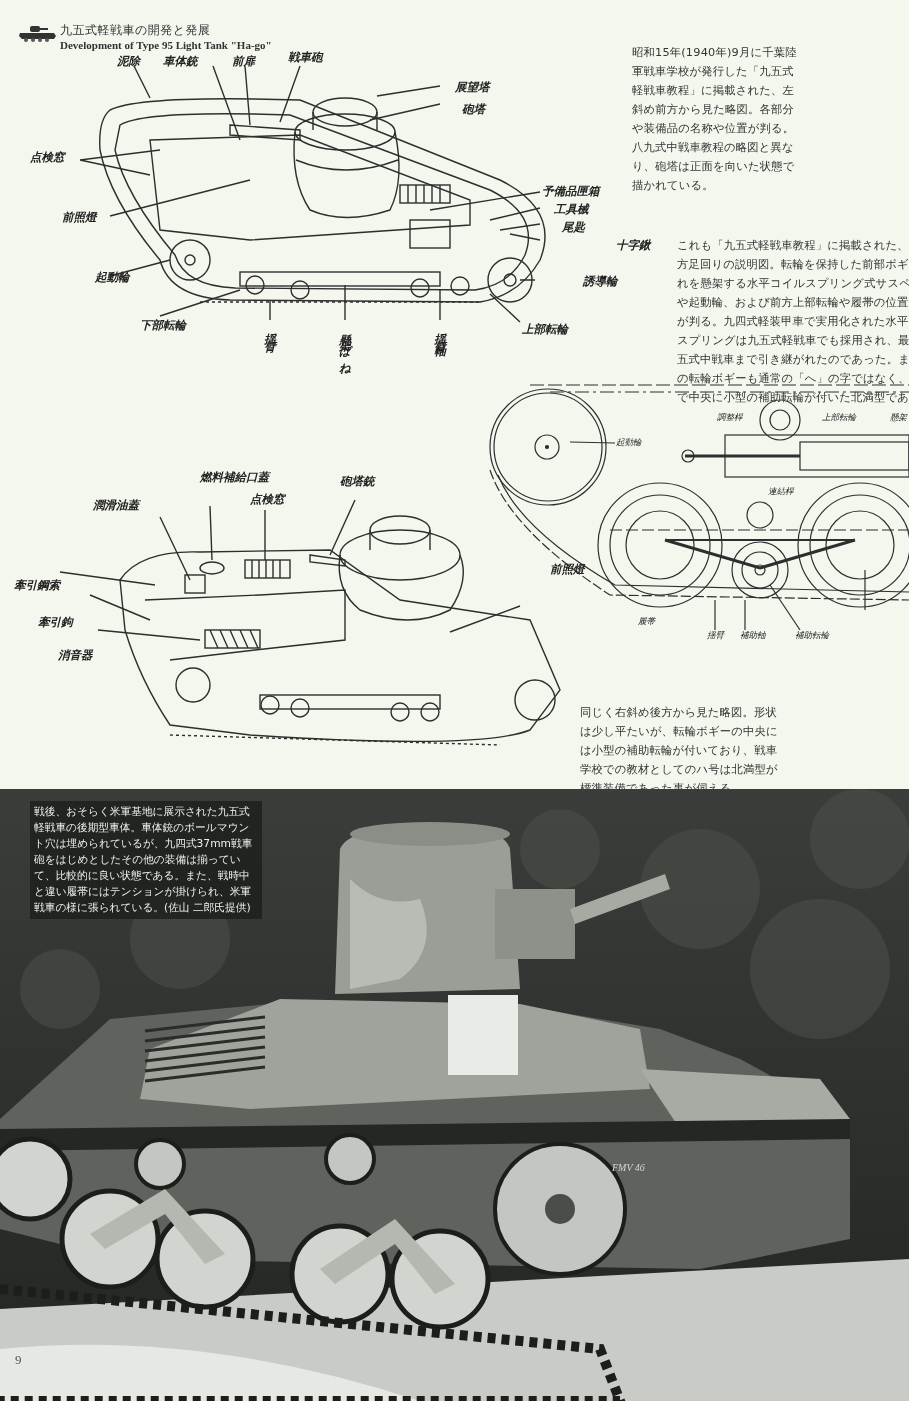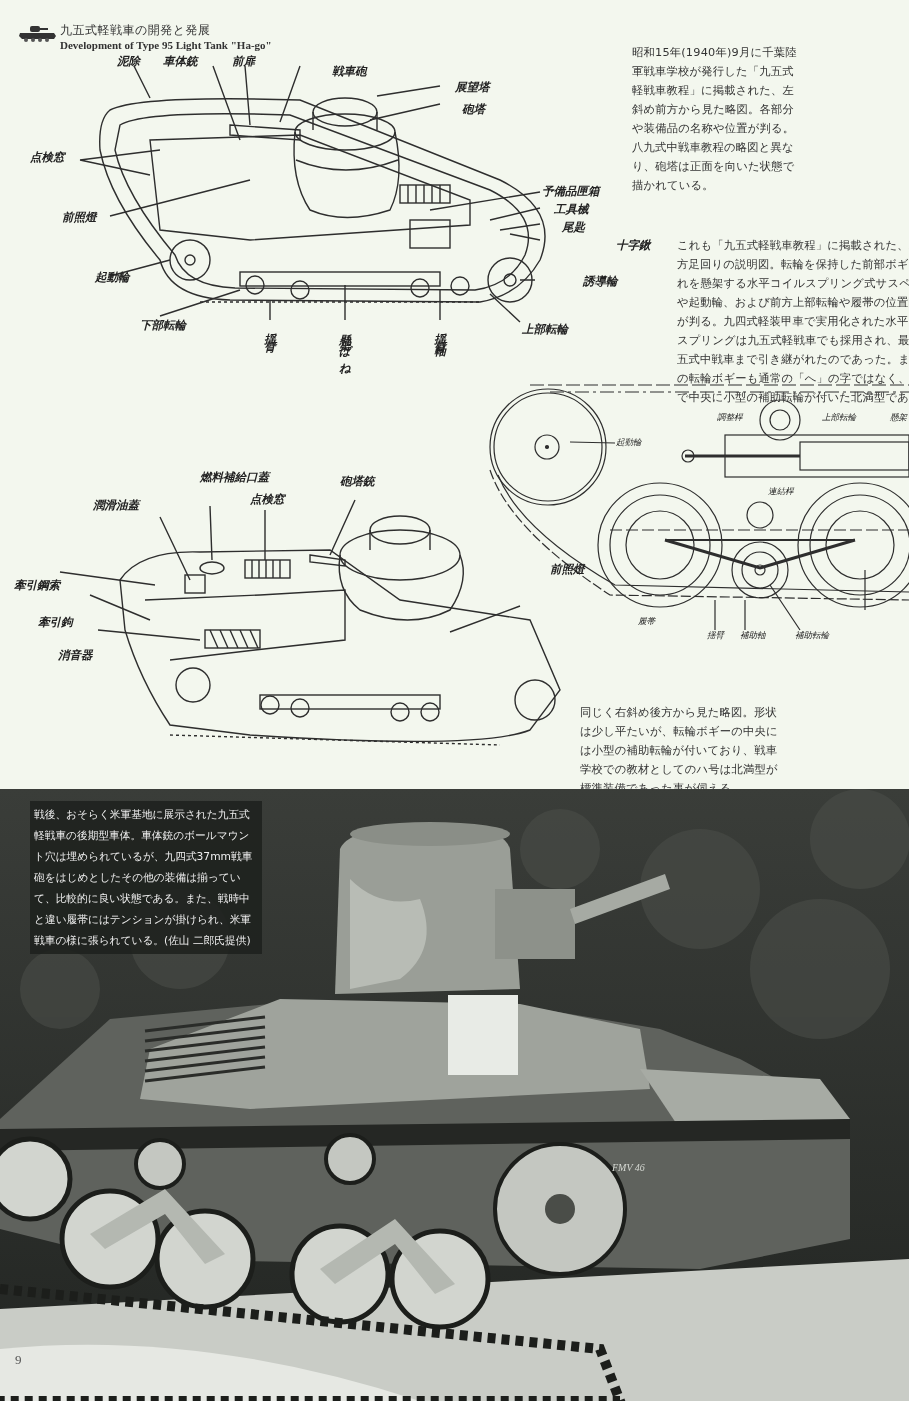--- a/index.html
+++ b/index.html
@@ -8,21 +8,21 @@
 
   .header { position: absolute; left: 18px; top: 8px; width: 300px; height: 32px; margin-top: 12px; }
   .header .tank-icon { position: absolute; left: 0; top: 4px; width: 40px; height: 20px; }
   .header .title-jp { position: absolute; left: 42px; top: 2px; font-family: "DejaVu Serif", serif; font-size: 12px; color: #333; letter-spacing: 0.5px; white-space: nowrap; }
   .header .title-en { position: absolute; left: 42px; top: 19px; font-family: "Liberation Serif", serif; font-size: 11px; color: #333; white-space: nowrap; font-weight: bold; }
 
   .caption { position: absolute; font-size: 11.3px; line-height: 19px; color: #333; letter-spacing: 0.2px; }
   .cap1 { left: 632px; top: 43px; width: 172px; }
   .cap2 { left: 677px; top: 236px; width: 232px; white-space: nowrap; overflow: hidden; }
   .cap3 { left: 580px; top: 703px; width: 200px; }
-  .cap-photo { position: absolute; left: 30px; top: 801px; width: 232px; padding: 1px 0; background: rgba(30,33,30,0.88); color: #f0f0f0; font-size: 10.7px; line-height: 21px; padding: 3px 4px; }
+  .cap-photo { position: absolute; left: 30px; top: 801px; width: 232px; padding: 1px 0; background: rgba(30,33,30,0.88); color: #f0f0f0; font-size: 10.7px; line-height: 16px; padding: 3px 4px; }
 
   .diagram { position: absolute; }
   .diagram svg { display: block; }
   .lbl { position: absolute; font-family: "DejaVu Serif", serif; font-size: 11.5px; color: #222; white-space: nowrap; font-style: italic; font-weight: bold; }
   .lbl.v { writing-mode: vertical-rl; letter-spacing: 6px; }
   .lbl.sm { font-size: 8.5px; font-weight: normal; }
 
   .photo { position: absolute; left: 0; top: 789px; width: 909px; height: 612px; overflow: hidden; background: #2b2d2a; }
   .photo svg { position: absolute; left: 0; top: 0; }
 
@@ -75,21 +75,21 @@
       <circle cx="460" cy="246" r="9"></circle>
     <rect x="240" y="232" width="200" height="14"></rect>
 
     <path d="M200 262 L480 262" stroke-dasharray="3 3"></path>
 
     <path d="M134 26 L150 58 M213 26 L240 100 M245 26 L250 85 M300 26 L280 82 M440 46 L377 56 M440 64 L370 80 M80 120 L160 110 M80 120 L150 135 M110 176 L250 140 M110 236 L170 220 M160 276 L240 250 M270 280 L270 260 M345 280 L345 245 M440 280 L440 250 M520 282 L490 254 M520 240 L535 240 M540 152 L430 170 M540 168 L490 180 M540 184 L500 190 M540 200 L510 194"></path>
   </svg>
   <span class="lbl" style="left:117px;top:14px;">泥除</span>
   <span class="lbl" style="left:163px;top:14px;">車体銃</span>
   <span class="lbl" style="left:232px;top:14px;">前扉</span>
-  <span class="lbl" style="left:288px;top:24px;margin-left:44px;">戦車砲</span>
+  <span class="lbl" style="left:288px;top:10px;">戦車砲</span>
   <span class="lbl" style="left:455px;top:40px;">展望塔</span>
   <span class="lbl" style="left:462px;top:62px;">砲塔</span>
   <span class="lbl" style="left:30px;top:110px;">点検窓</span>
   <span class="lbl" style="left:62px;top:170px;">前照燈</span>
   <span class="lbl" style="left:95px;top:230px;">起動輪</span>
   <span class="lbl" style="left:140px;top:278px;">下部転輪</span>
   <span class="lbl v" style="left:262px;top:284px;">揺臂</span>
   <span class="lbl v" style="left:337px;top:284px;">懸架ばね</span>
   <span class="lbl v" style="left:432px;top:284px;">揺臂軸</span>
   <span class="lbl" style="left:522px;top:282px;">上部転輪</span>

